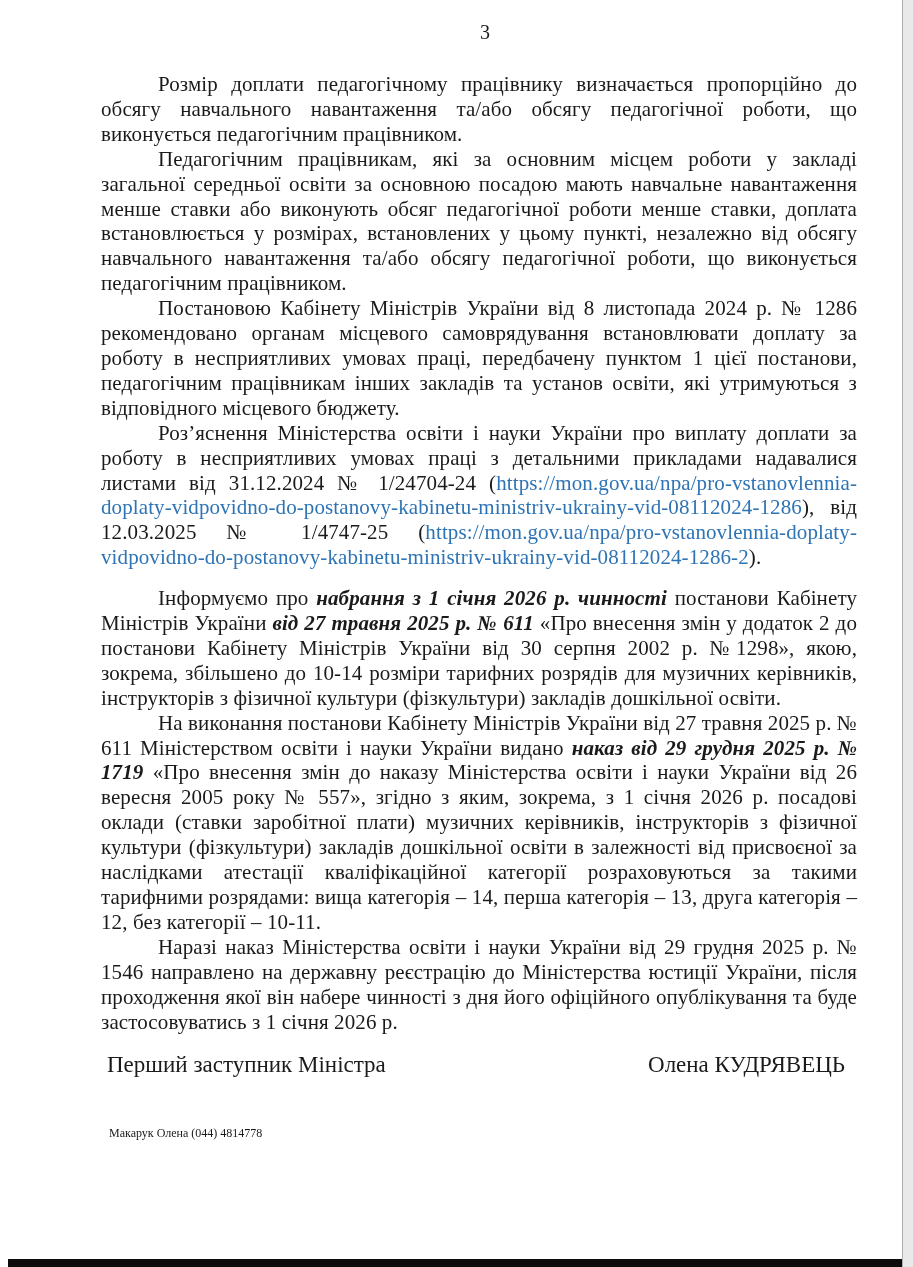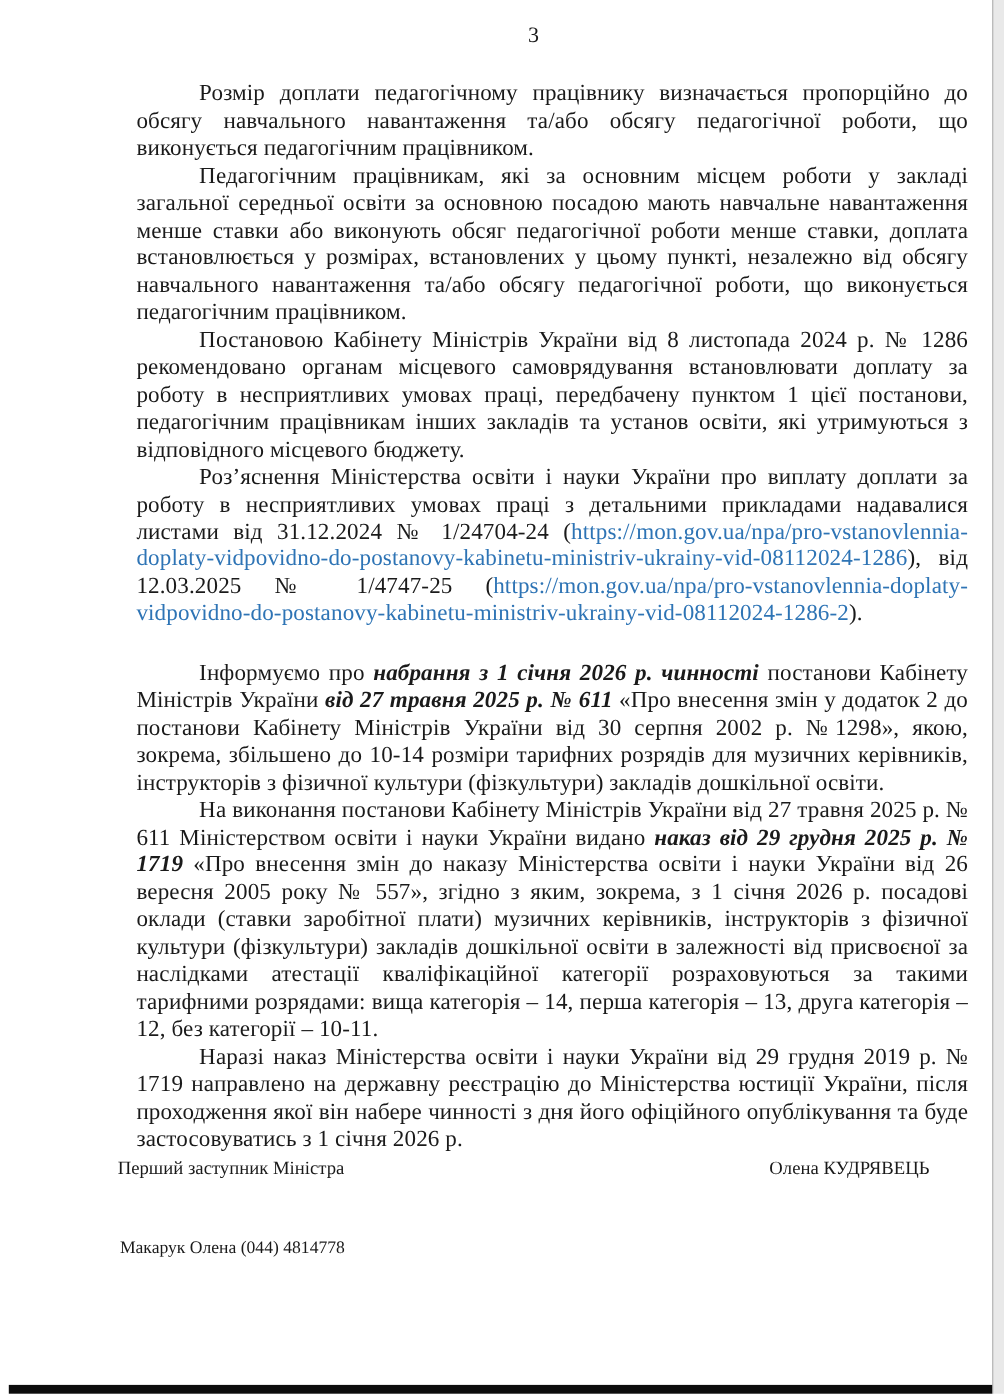--- a/index.html
+++ b/index.html
@@ -24,61 +24,61 @@
     position: absolute;
     top: 21px;
     left: 107px;
     width: 756px;
     text-align: center;
     font-size: 20px;
   }
   .doc-body {
     position: absolute;
     top: 72px;
-    left: 124px;
+    left: 101px;
     width: 756px;
     font-size: 21px;
     line-height: 24.9px;
     text-align: justify;
     letter-spacing: 0.1px;
   }
   .para {
     margin: 0;
     text-indent: 57px;
     overflow-wrap: break-word;
   }
   .para.space-before {
-    margin-top: 29px;
+    margin-top: 16px;
   }
   .run-bi {
     font-weight: bold;
     font-style: italic;
   }
   .run-link {
     color: var(--link-color, #2e74b5);
     cursor: pointer;
   }
   .sig-row {
     position: absolute;
     top: 1052px;
     left: 107px;
     width: 756px;
     display: flex;
     justify-content: space-between;
-    font-size: 17px;
+    font-size: 23px;
     align-items: center;
   }
   .sig-name {
     padding-right: 18px;
   }
   .doc-footer {
     position: absolute;
     top: 1126px;
     left: 109px;
-    font-size: 16px;
+    font-size: 12px;
   }
   .edge-strip {
     position: absolute;
     top: 0;
     right: 0;
     width: 10px;
     height: 1267px;
     background: var(--strip-color, #e9e9e9);
     border-left: 1px solid #aeaeae;
   }
@@ -98,21 +98,21 @@
 
   <div class="page-number">3</div>
 
   <div class="doc-body">
       <p class="para"><span>Розмір доплати педагогічному працівнику визначається пропорційно до обсягу навчального навантаження та/або обсягу педагогічної роботи, що виконується педагогічним працівником.</span></p>
       <p class="para"><span>Педагогічним працівникам, які за основним місцем роботи у закладі загальної середньої освіти за основною посадою мають навчальне навантаження менше ставки або виконують обсяг педагогічної роботи менше ставки, доплата встановлюється у розмірах, встановлених у цьому пункті, незалежно від обсягу навчального навантаження та/або обсягу педагогічної роботи, що виконується педагогічним працівником.</span></p>
       <p class="para"><span>Постановою Кабінету Міністрів України від 8 листопада 2024 р. № 1286 рекомендовано органам місцевого самоврядування встановлювати доплату за роботу в несприятливих умовах праці, передбачену пунктом 1 цієї постанови, педагогічним працівникам інших закладів та установ освіти, які утримуються з відповідного місцевого бюджету.</span></p>
       <p class="para"><span>Роз’яснення Міністерства освіти і науки України про виплату доплати за роботу в несприятливих умовах праці з детальними прикладами надавалися листами від 31.12.2024 № 1/24704-24 (</span><span class="run-link">https://mon.gov.ua/npa/pro-vstanovlennia-doplaty-vidpovidno-do-postanovy-kabinetu-ministriv-ukrainy-vid-08112024-1286</span><span>), від 12.03.2025 № 1/4747-25 (</span><span class="run-link">https://mon.gov.ua/npa/pro-vstanovlennia-doplaty-vidpovidno-do-postanovy-kabinetu-ministriv-ukrainy-vid-08112024-1286-2</span><span>).</span></p>
       <p class="para space-before"><span>Інформуємо про </span><span class="run-bi">набрання з 1 січня 2026 р. чинності</span><span> постанови Кабінету Міністрів України </span><span class="run-bi">від 27 травня 2025 р. № 611</span><span> «Про внесення змін у додаток 2 до постанови Кабінету Міністрів України від 30 серпня 2002 р. №1298», якою, зокрема, збільшено до 10-14 розміри тарифних розрядів для музичних керівників, інструкторів з фізичної культури (фізкультури) закладів дошкільної освіти.</span></p>
       <p class="para"><span>На виконання постанови Кабінету Міністрів України від 27 травня 2025 р. № 611 Міністерством освіти і науки України видано </span><span class="run-bi">наказ від 29 грудня 2025 р. № 1719</span><span> «Про внесення змін до наказу Міністерства освіти і науки України від 26 вересня 2005 року № 557», згідно з яким, зокрема, з 1 січня 2026 р. посадові оклади (ставки заробітної плати) музичних керівників, інструкторів з фізичної культури (фізкультури) закладів дошкільної освіти в залежності від присвоєної за наслідками атестації кваліфікаційної категорії розраховуються за такими тарифними розрядами: вища категорія – 14, перша категорія – 13, друга категорія – 12, без категорії – 10-11.</span></p>
-      <p class="para"><span>Наразі наказ Міністерства освіти і науки України від 29 грудня 2019 р. № 1719 направлено на державну реєстрацію до Міністерства юстиції України, після проходження якої він набере чинності з дня його офіційного опублікування та буде застосовуватись з 1 січня 2026 р.</span></p>
+      <p class="para"><span>Наразі наказ Міністерства освіти і науки України від 29 грудня 2025 р. № 1546 направлено на державну реєстрацію до Міністерства юстиції України, після проходження якої він набере чинності з дня його офіційного опублікування та буде застосовуватись з 1 січня 2026 р.</span></p>
     </div>
 
   <div class="sig-row">
     <span class="sig-position">Перший заступник Міністра</span>
     <span class="sig-name">Олена КУДРЯВЕЦЬ</span>
   </div>
 
   <div class="doc-footer">Макарук Олена (044) 4814778</div>
 
   <div class="edge-strip"></div>

